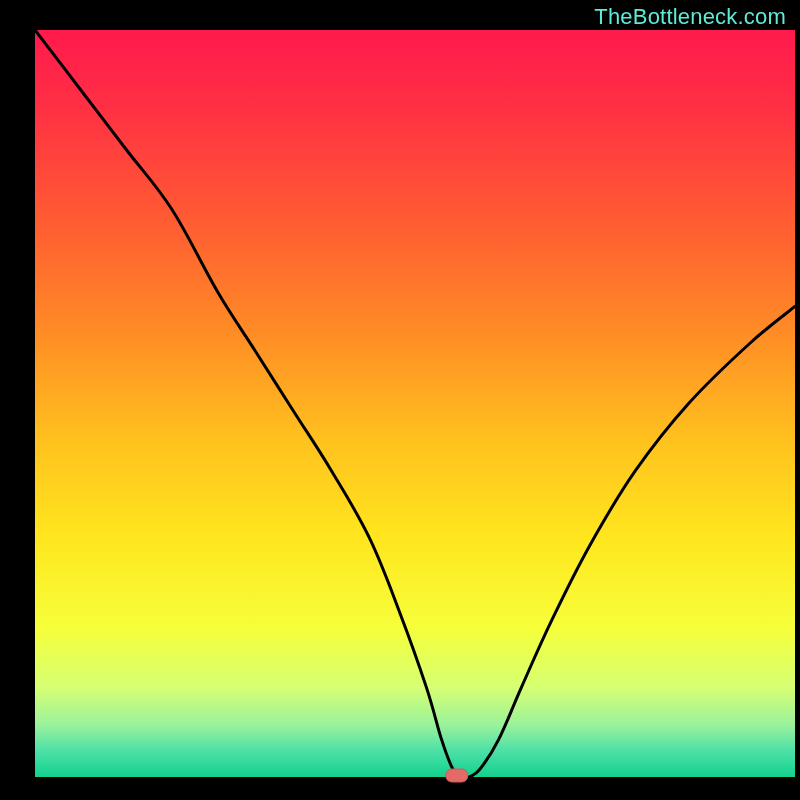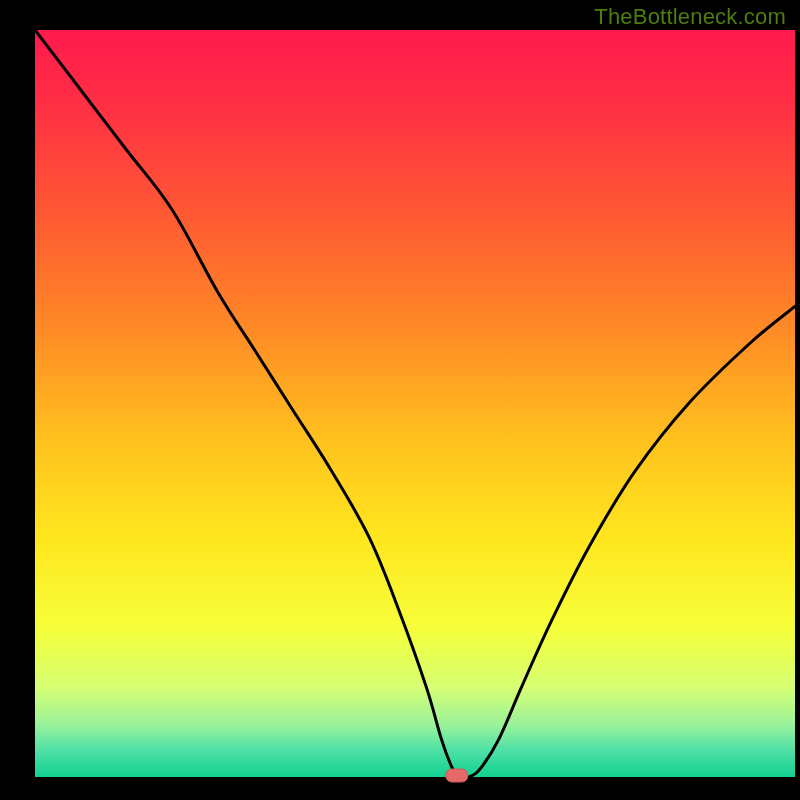--- a/index.html
+++ b/index.html
@@ -14,21 +14,21 @@
   .outer {
     position: relative;
     width: 800px;
     height: 800px;
     background: #000;
   }
   .watermark {
     position: absolute;
     top: 4px;
     right: 14px;
-    color: #4d7c0f;
+    color: #5eead4;
     font-size: 22px;
     font-weight: 500;
     z-index: 50;
     letter-spacing: 0.2px;
     text-align: center;
   }
   svg {
     position: absolute;
     top: 0;
     left: 0;

